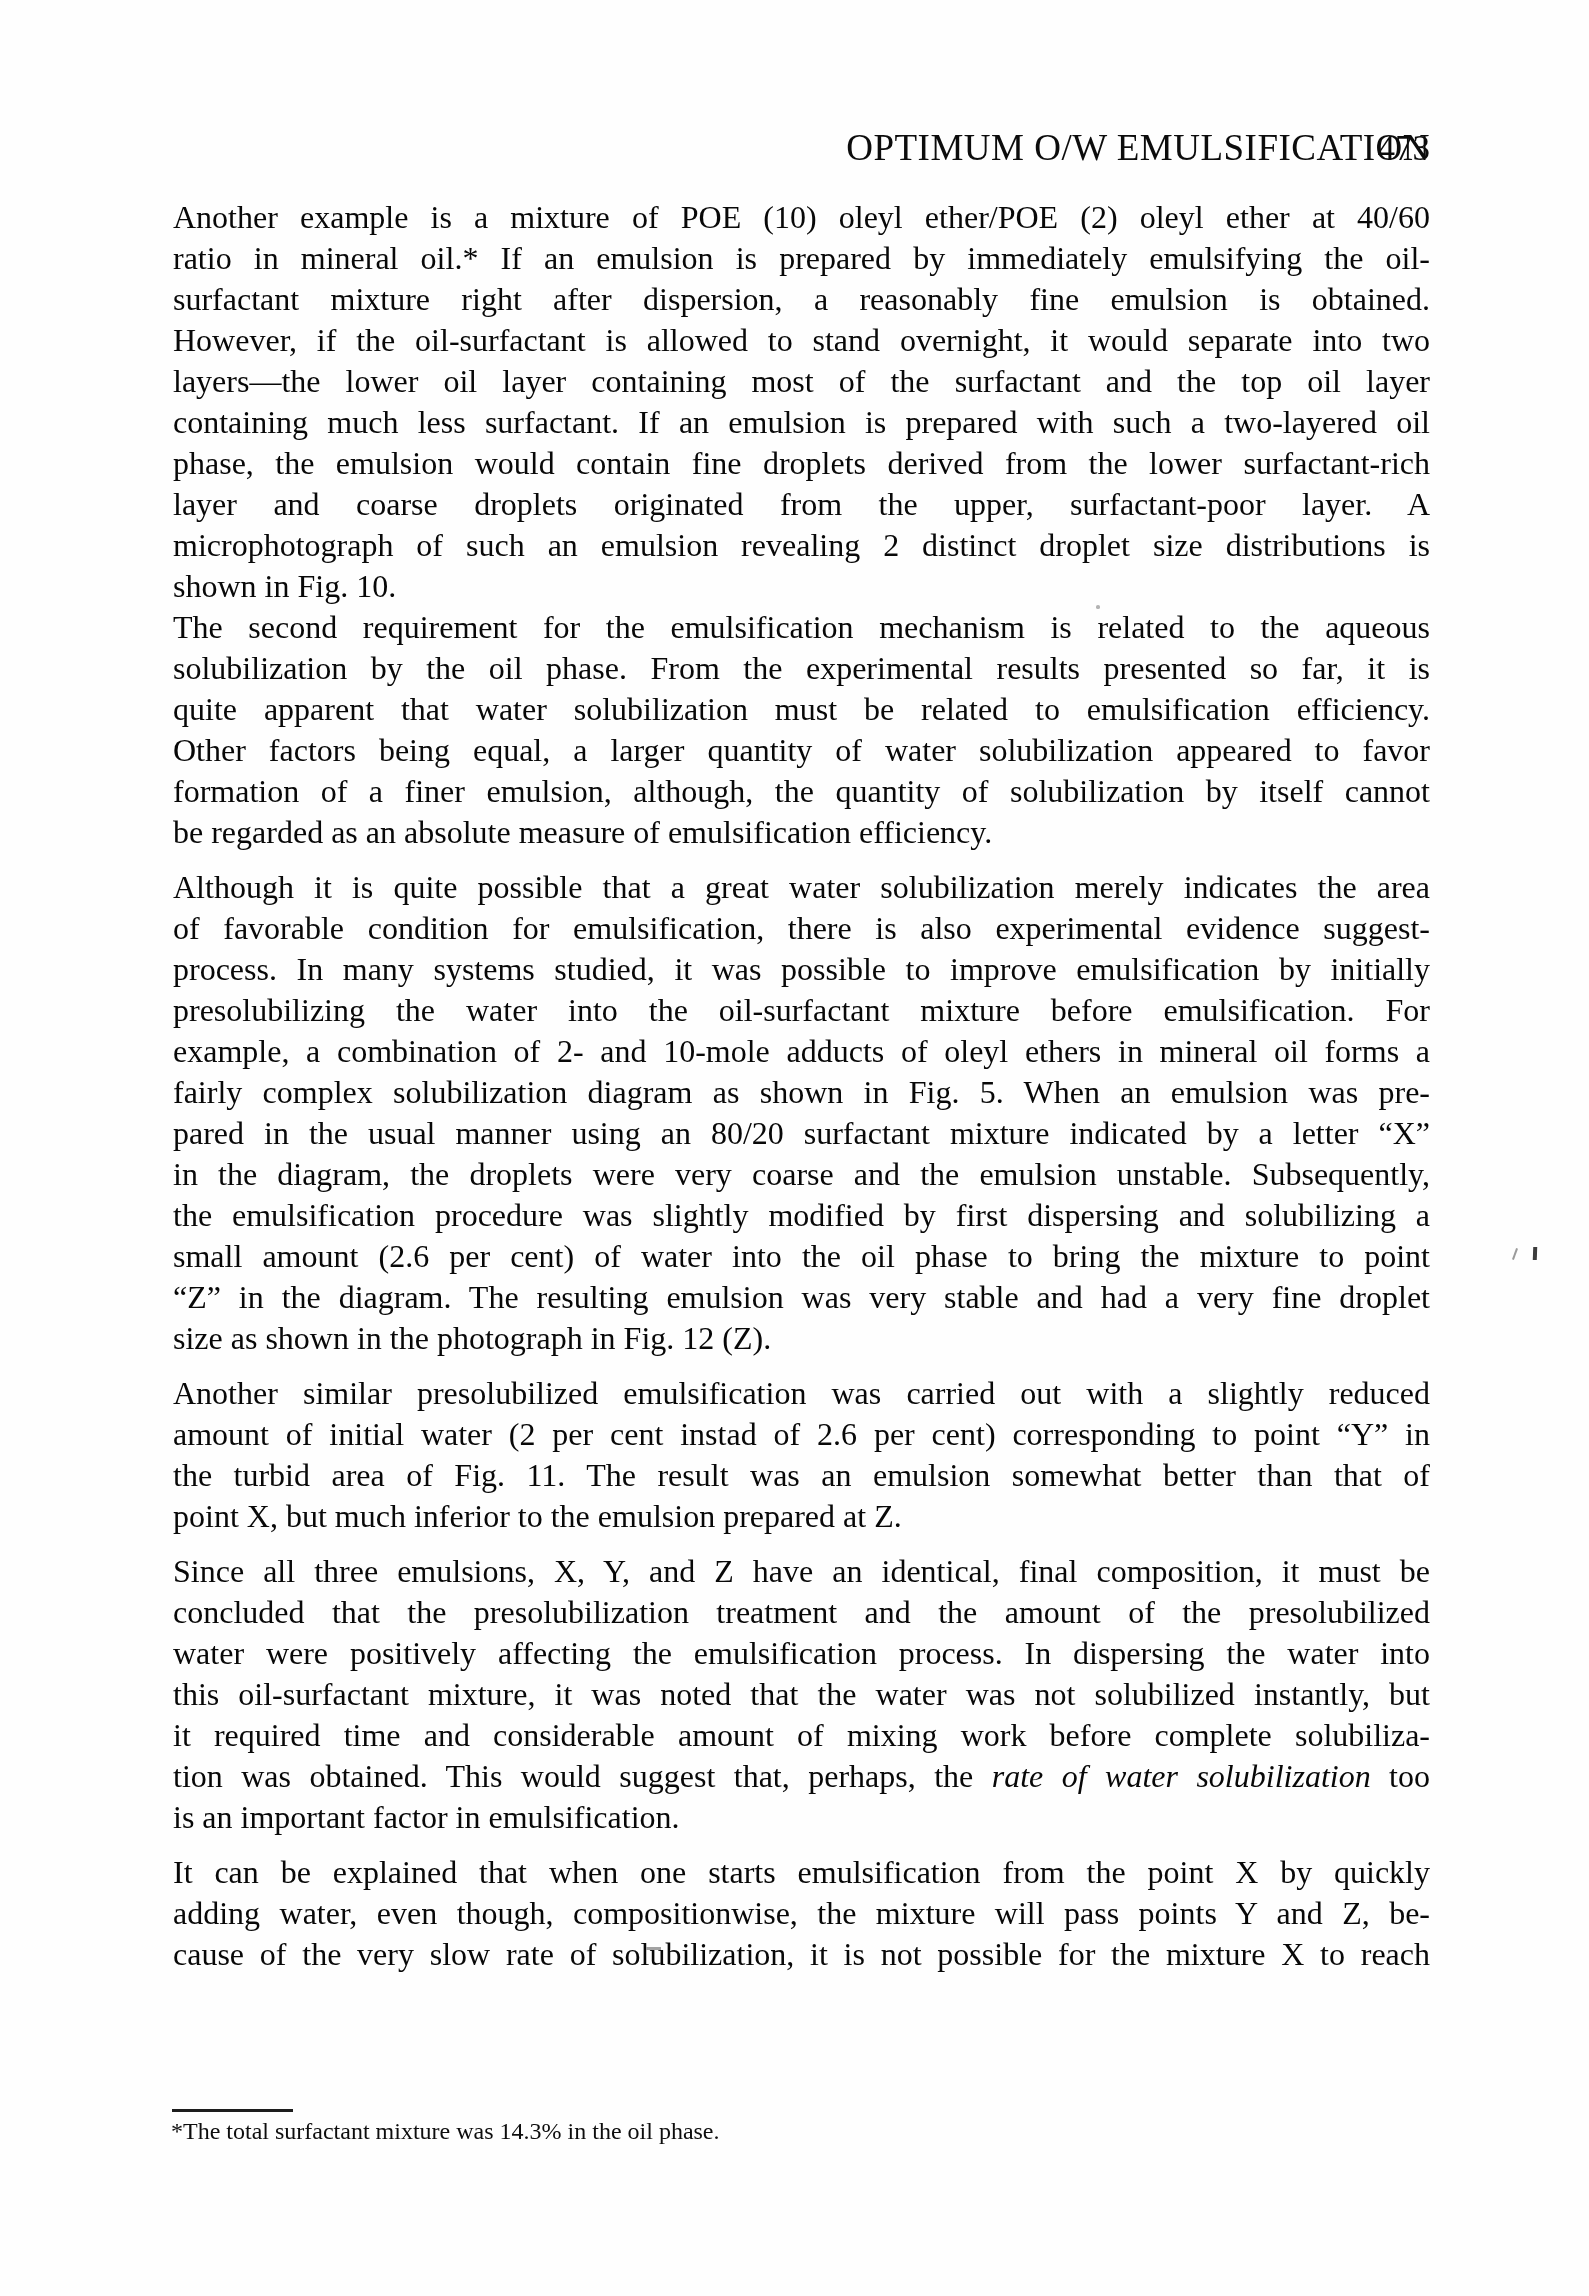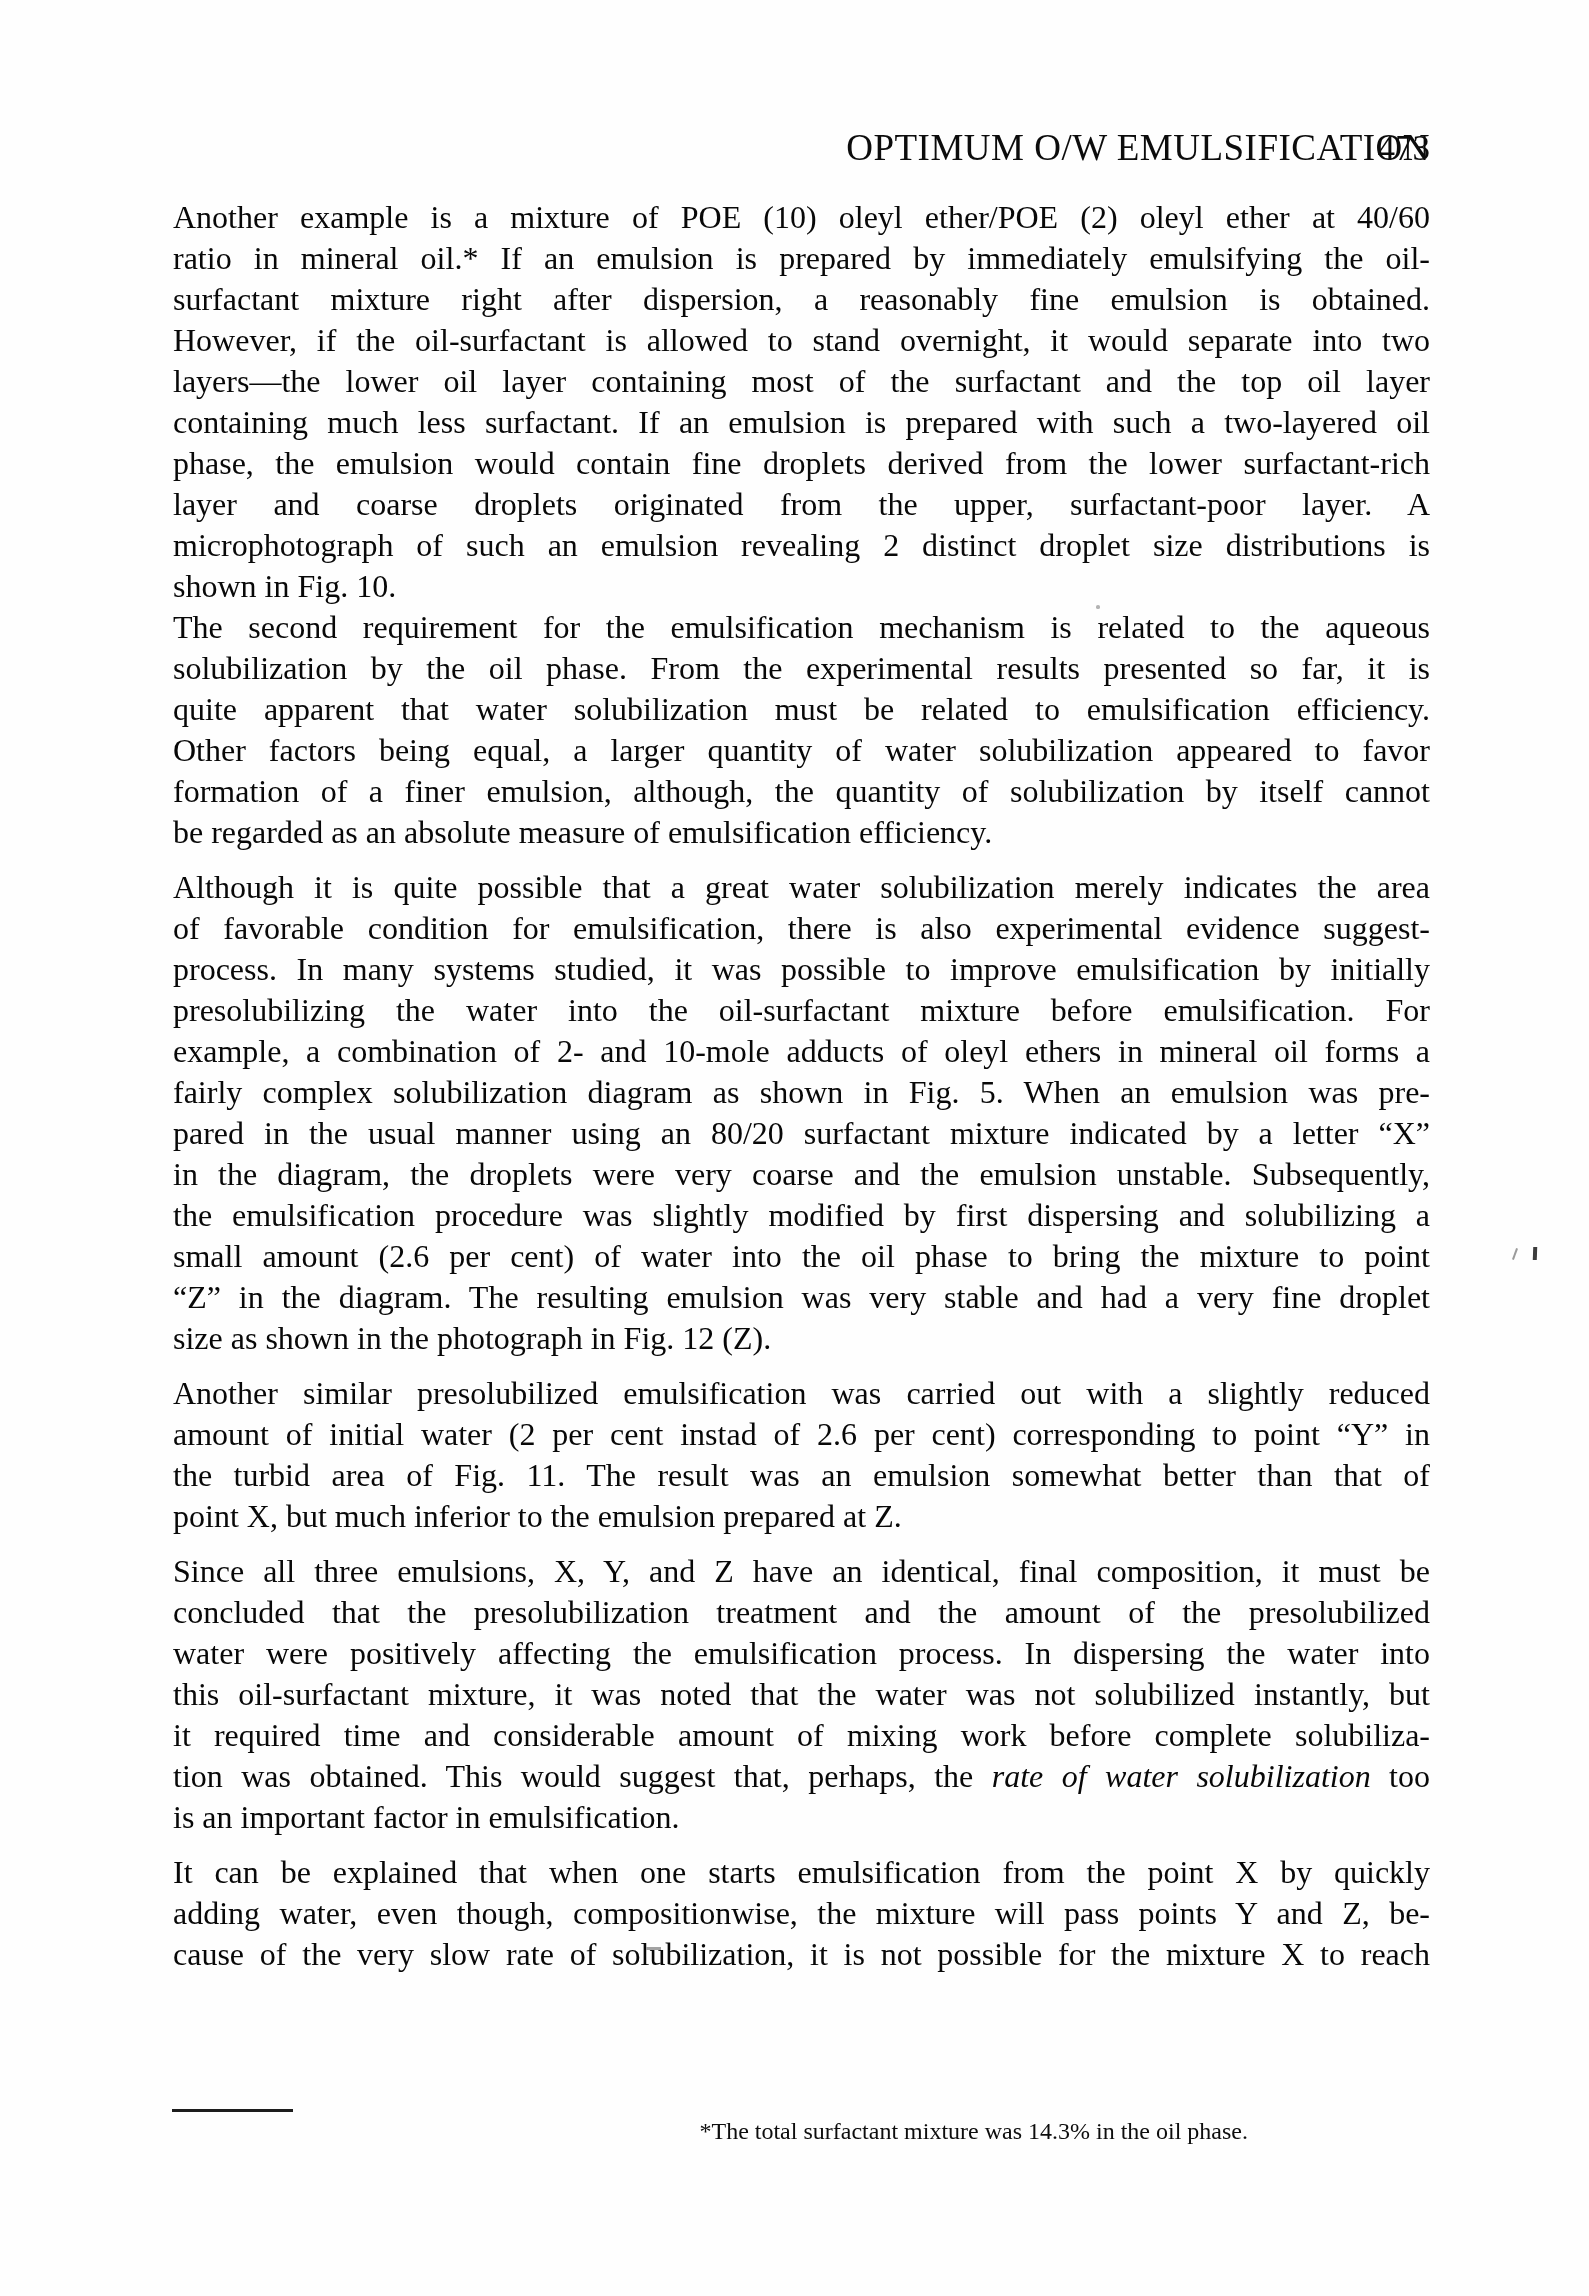--- a/index.html
+++ b/index.html
@@ -62,21 +62,20 @@
     background: #1d1d1d;
   }
   .footnote {
     position: absolute;
     top: 2116px;
     left: 171px;
     width: 1077px;
     font-size: 24px;
     line-height: 30px;
     color: #0d0d0d;
-    text-align: right;
   }
   
   .artifact { position: absolute; }
   .artifact-slash {
     top: 1248px; left: 1514px; width: 1.9px; height: 12px;
     background: #9b9b9b; transform: rotate(20deg);
   }
   .artifact-tick {
     top: 1247px; left: 1533px; width: 3.7px; height: 13px;
     background: #3c3c3c; transform: rotate(2deg);

